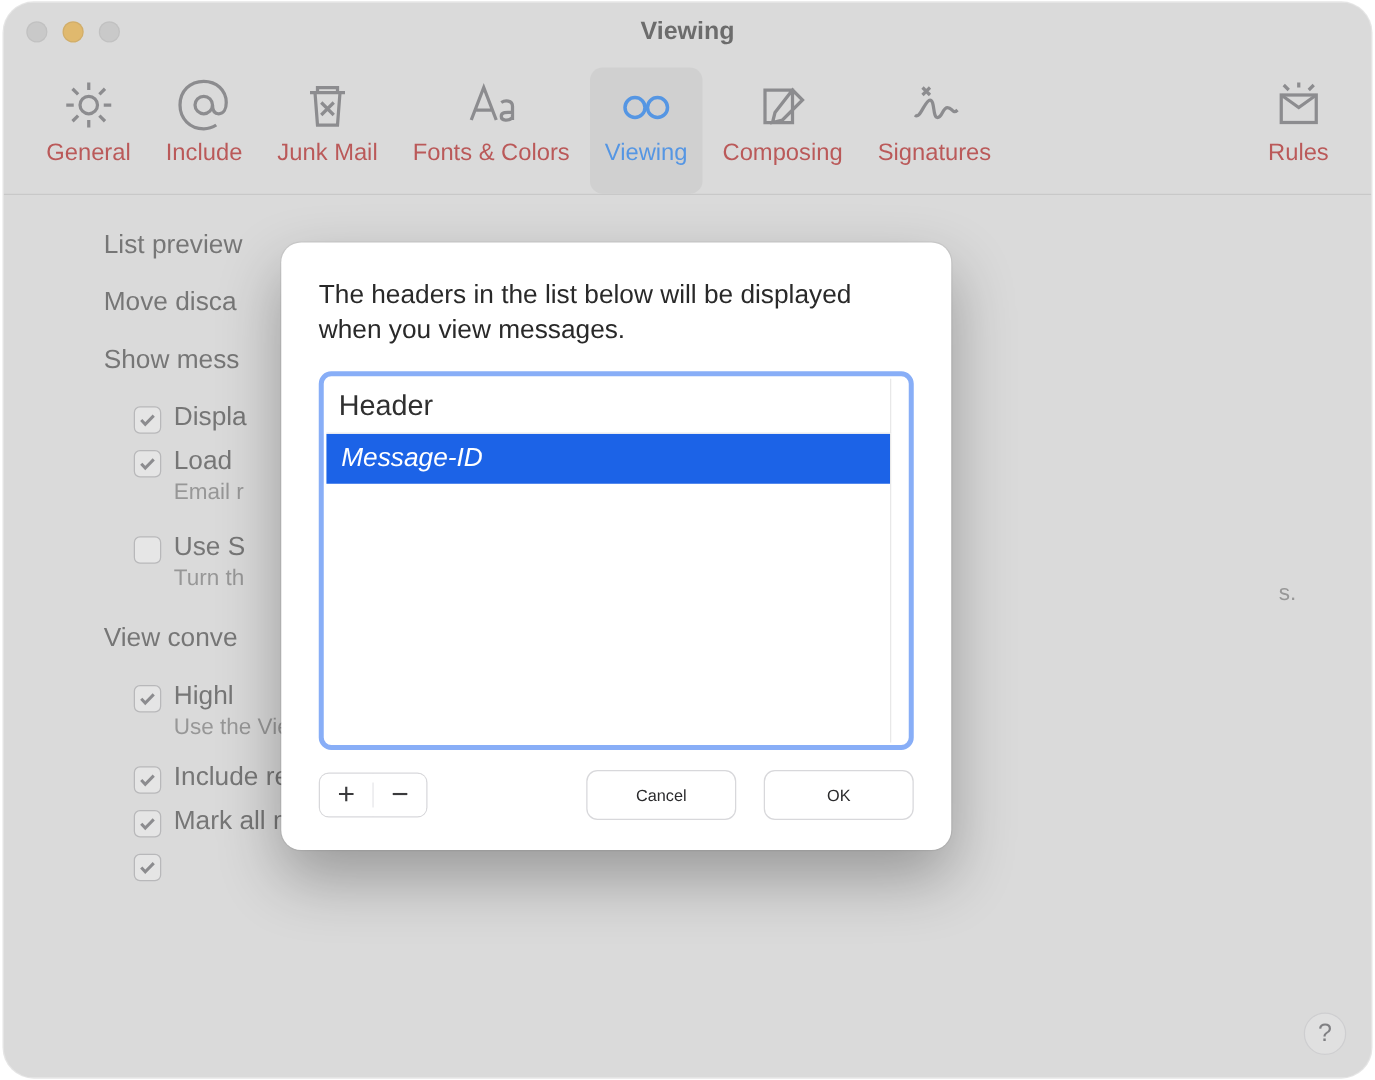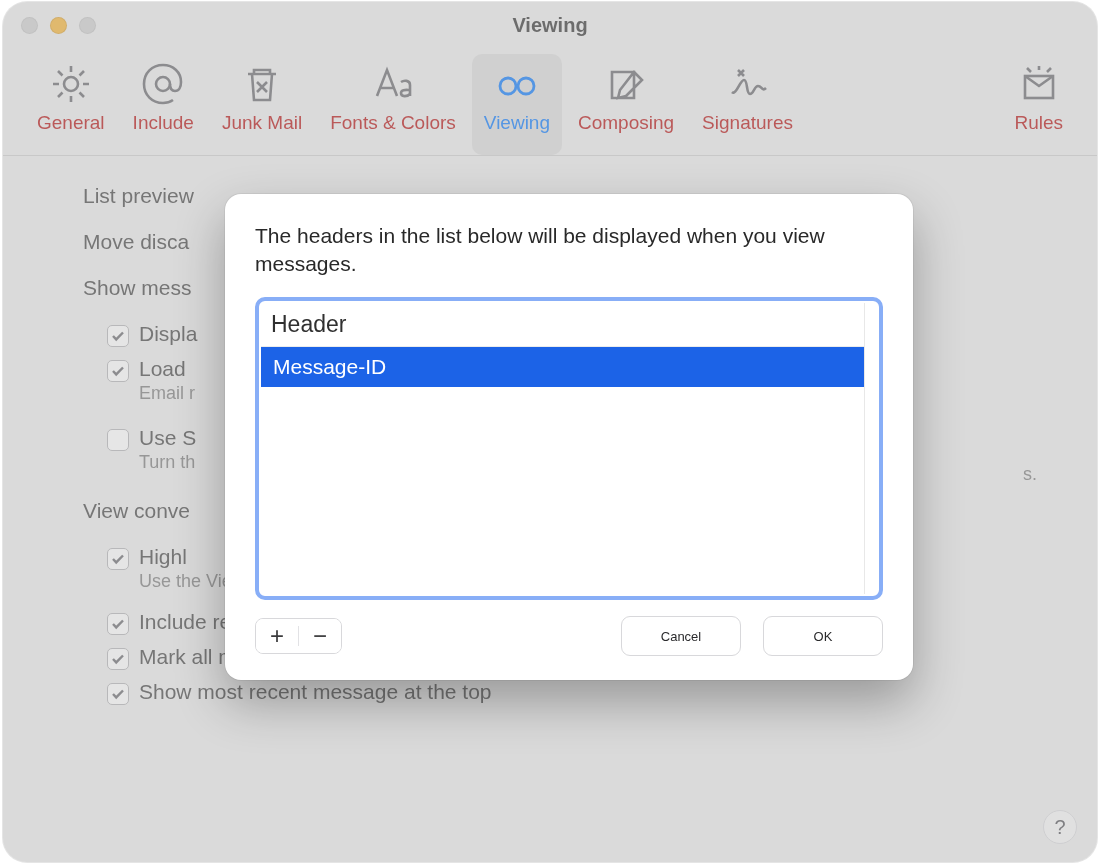--- a/index.html
+++ b/index.html
@@ -126,21 +126,21 @@
   .dim {
     position: absolute;
     inset: 0;
     background: rgba(190,190,190,0.38);
   }
 
   
   .modal {
     position: absolute;
     left: 222px; top: 192px;
-    width: 688px;
+    width: 536px;
     height: 486px;
     background: #ffffff;
     border-radius: 16px;
     box-shadow: 0 22px 50px rgba(0,0,0,0.30), 0 0 0 1px rgba(0,0,0,0.05);
     padding: 28px 30px 24px 30px;
     display: flex; flex-direction: column; justify-content: center;
   }
   .modal-text {
     font-size: 21px;
     color: #292929;
@@ -164,20 +164,21 @@
     background: #fff;
     border-right: 1px solid #e8e8e8;
     margin-right: 12px;
   }
   .listbody {
     flex: 1;
     overflow: auto;
     background: #fff;
     margin-right: 12px;
     border-right: 1px solid #e8e8e8;
+    font-style: italic;
   }
   .listrow {
     padding: 8px 12px;
     font-size: 21px;
     color: #fff;
     background: #1c63e7;
   }
   .modal-footer {
     display: flex;
     align-items: center;
@@ -395,23 +396,20 @@
       <span class="opt-text">
           <span class="opt-label">Mark all messages as read when opening a conversation</span>
         </span>
     </div>
     <div class="option">
       <span class="checkbox checked">
         <svg viewBox="0 0 16 16" fill="none" stroke="#6f6f73" stroke-width="2.4">
             <path d="M3 8l3.2 3.4L13 4.5"></path>
           </svg>
       </span>
-      <span class="opt-text">
-          <span class="opt-label">Show most recent message at the top</span>
-        </span>
     </div>
   </div>
 
   <div class="help-btn">
     <span>?</span>
   </div>
 
   <div class="dim"></div>
 
   <div class="modal">

